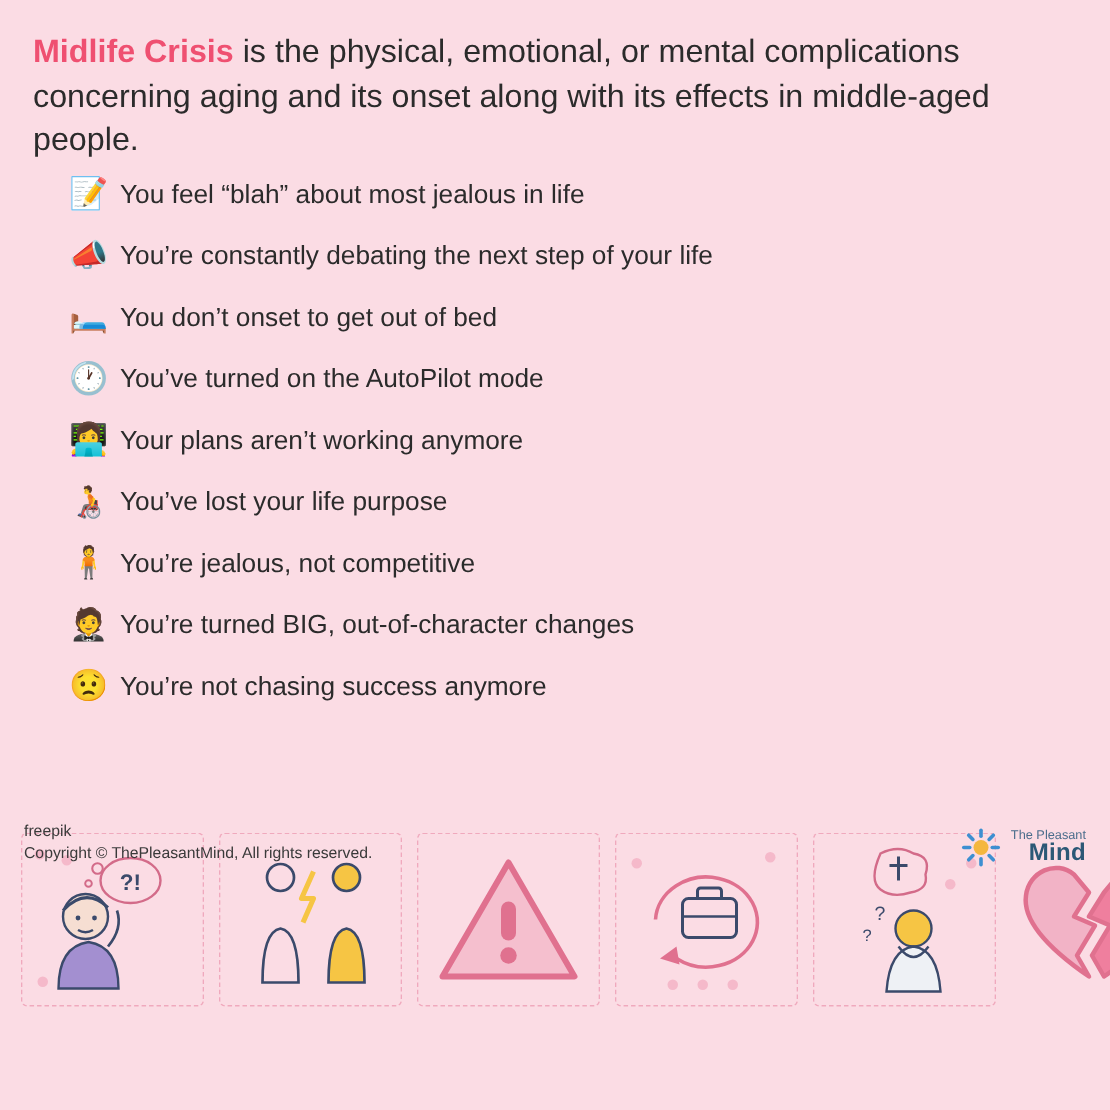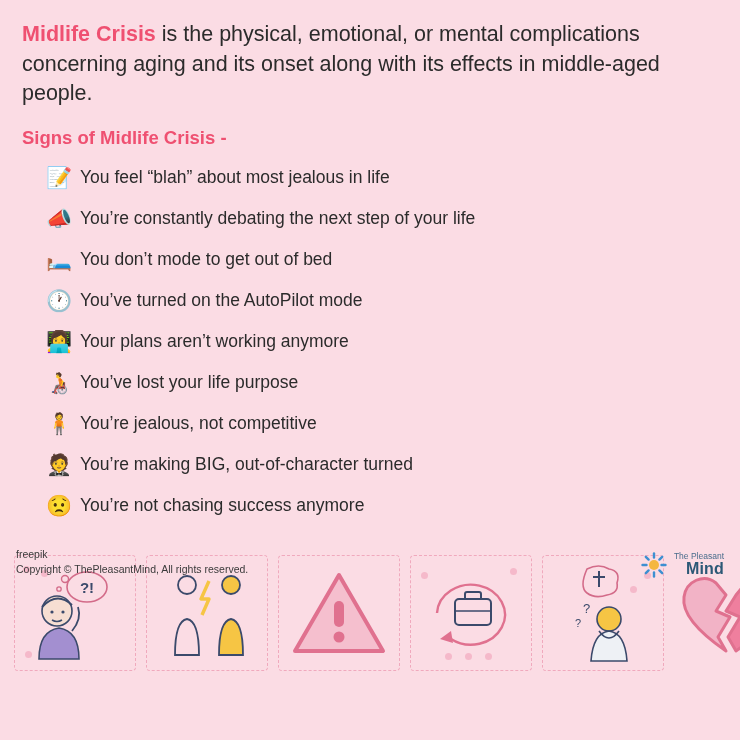--- a/index.html
+++ b/index.html
@@ -140,54 +140,53 @@
 </style>
 </head>
 <body>
 
 <div class="page">
 
   <div class="headline">
     <span class="hl-term">Midlife Crisis</span><span> is the physical, emotional, or mental complications concerning aging and its onset along with its effects in middle-aged people.</span>
   </div>
 
-  <div class="section-title">Signs of Midlife Crisis -</div>
 
   <ul class="signs">
     <li class="sign-item">
       <span class="sign-emoji">📝</span>
       <span class="sign-text">You feel “blah” about most jealous in life</span>
     </li>
     <li class="sign-item">
       <span class="sign-emoji">📣</span>
       <span class="sign-text">You’re constantly debating the next step of your life</span>
     </li>
     <li class="sign-item">
       <span class="sign-emoji">🛏️</span>
-      <span class="sign-text">You don’t mode to get out of bed</span>
+      <span class="sign-text">You don’t onset to get out of bed</span>
     </li>
     <li class="sign-item">
       <span class="sign-emoji">🕐</span>
       <span class="sign-text">You’ve turned on the AutoPilot mode</span>
     </li>
     <li class="sign-item">
       <span class="sign-emoji">👩‍💻</span>
       <span class="sign-text">Your plans aren’t working anymore</span>
     </li>
     <li class="sign-item">
       <span class="sign-emoji">🧑‍🦽</span>
       <span class="sign-text">You’ve lost your life purpose</span>
     </li>
     <li class="sign-item">
       <span class="sign-emoji">🧍</span>
       <span class="sign-text">You’re jealous, not competitive</span>
     </li>
     <li class="sign-item">
       <span class="sign-emoji">🤵</span>
-      <span class="sign-text">You’re making BIG, out-of-character turned</span>
+      <span class="sign-text">You’re turned BIG, out-of-character changes</span>
     </li>
     <li class="sign-item">
       <span class="sign-emoji">😟</span>
       <span class="sign-text">You’re not chasing success anymore</span>
     </li>
   </ul>
 
   <div class="band">
 
     <div class="band-cell">

